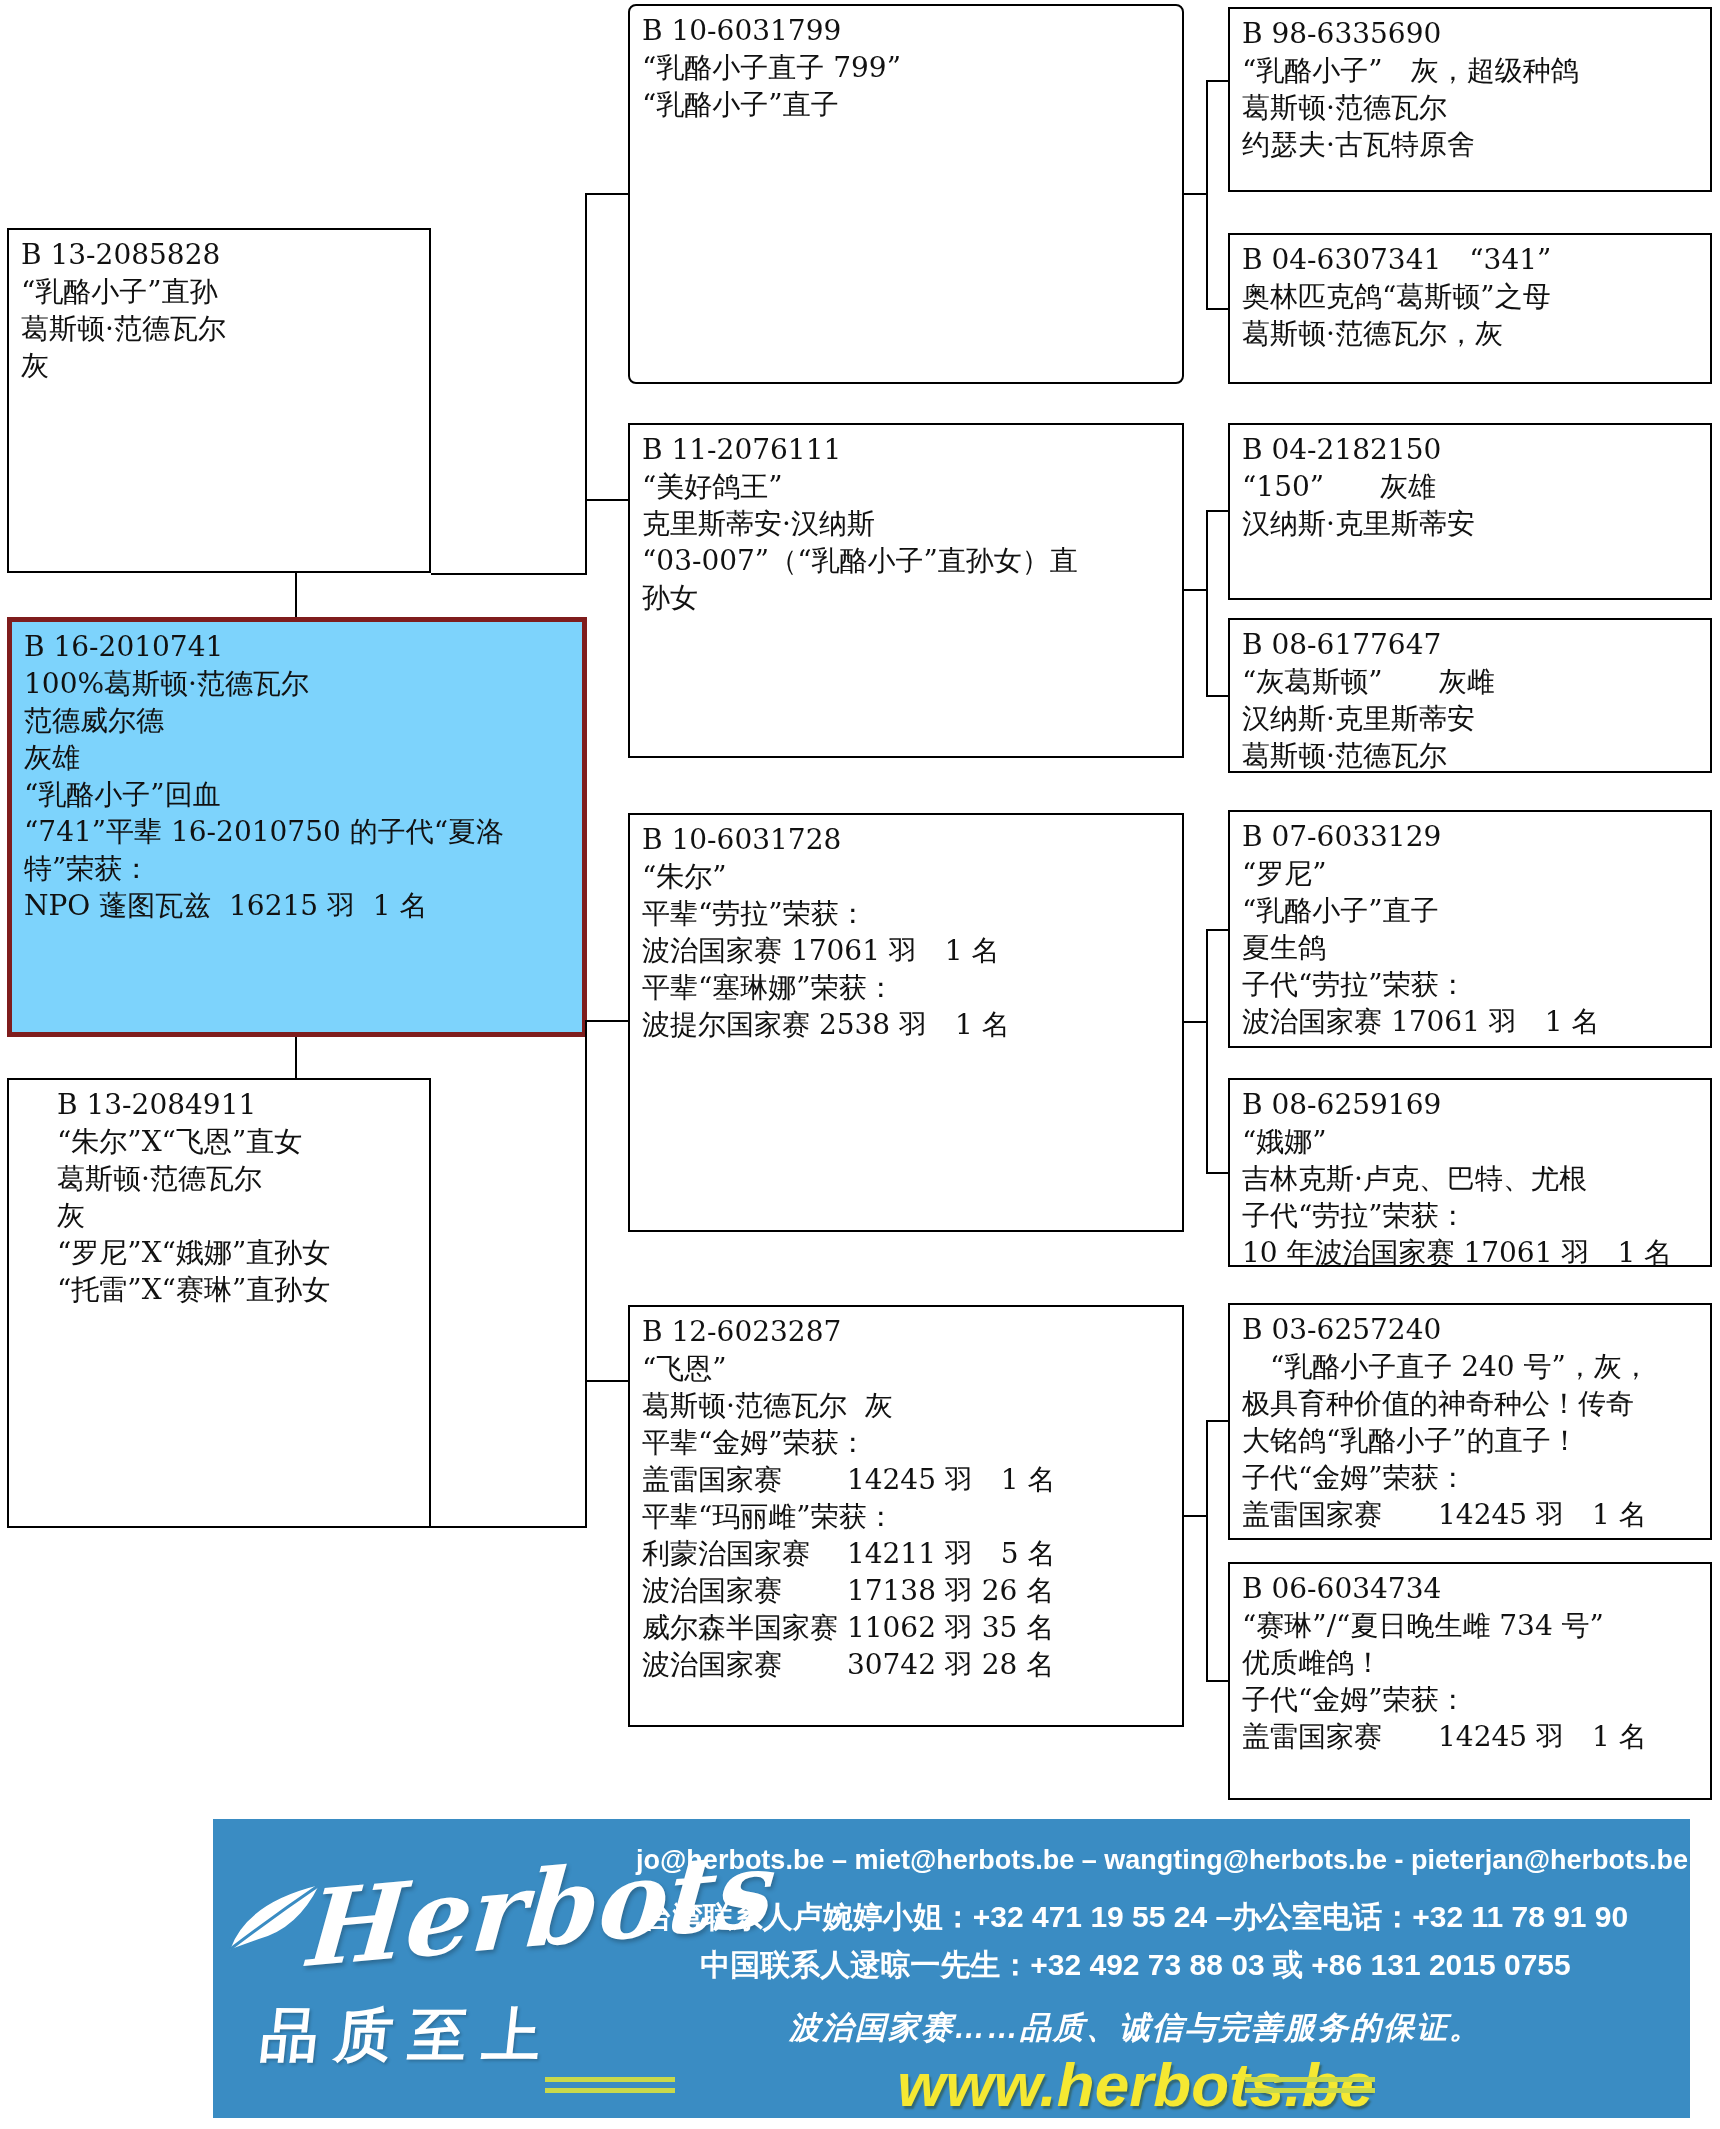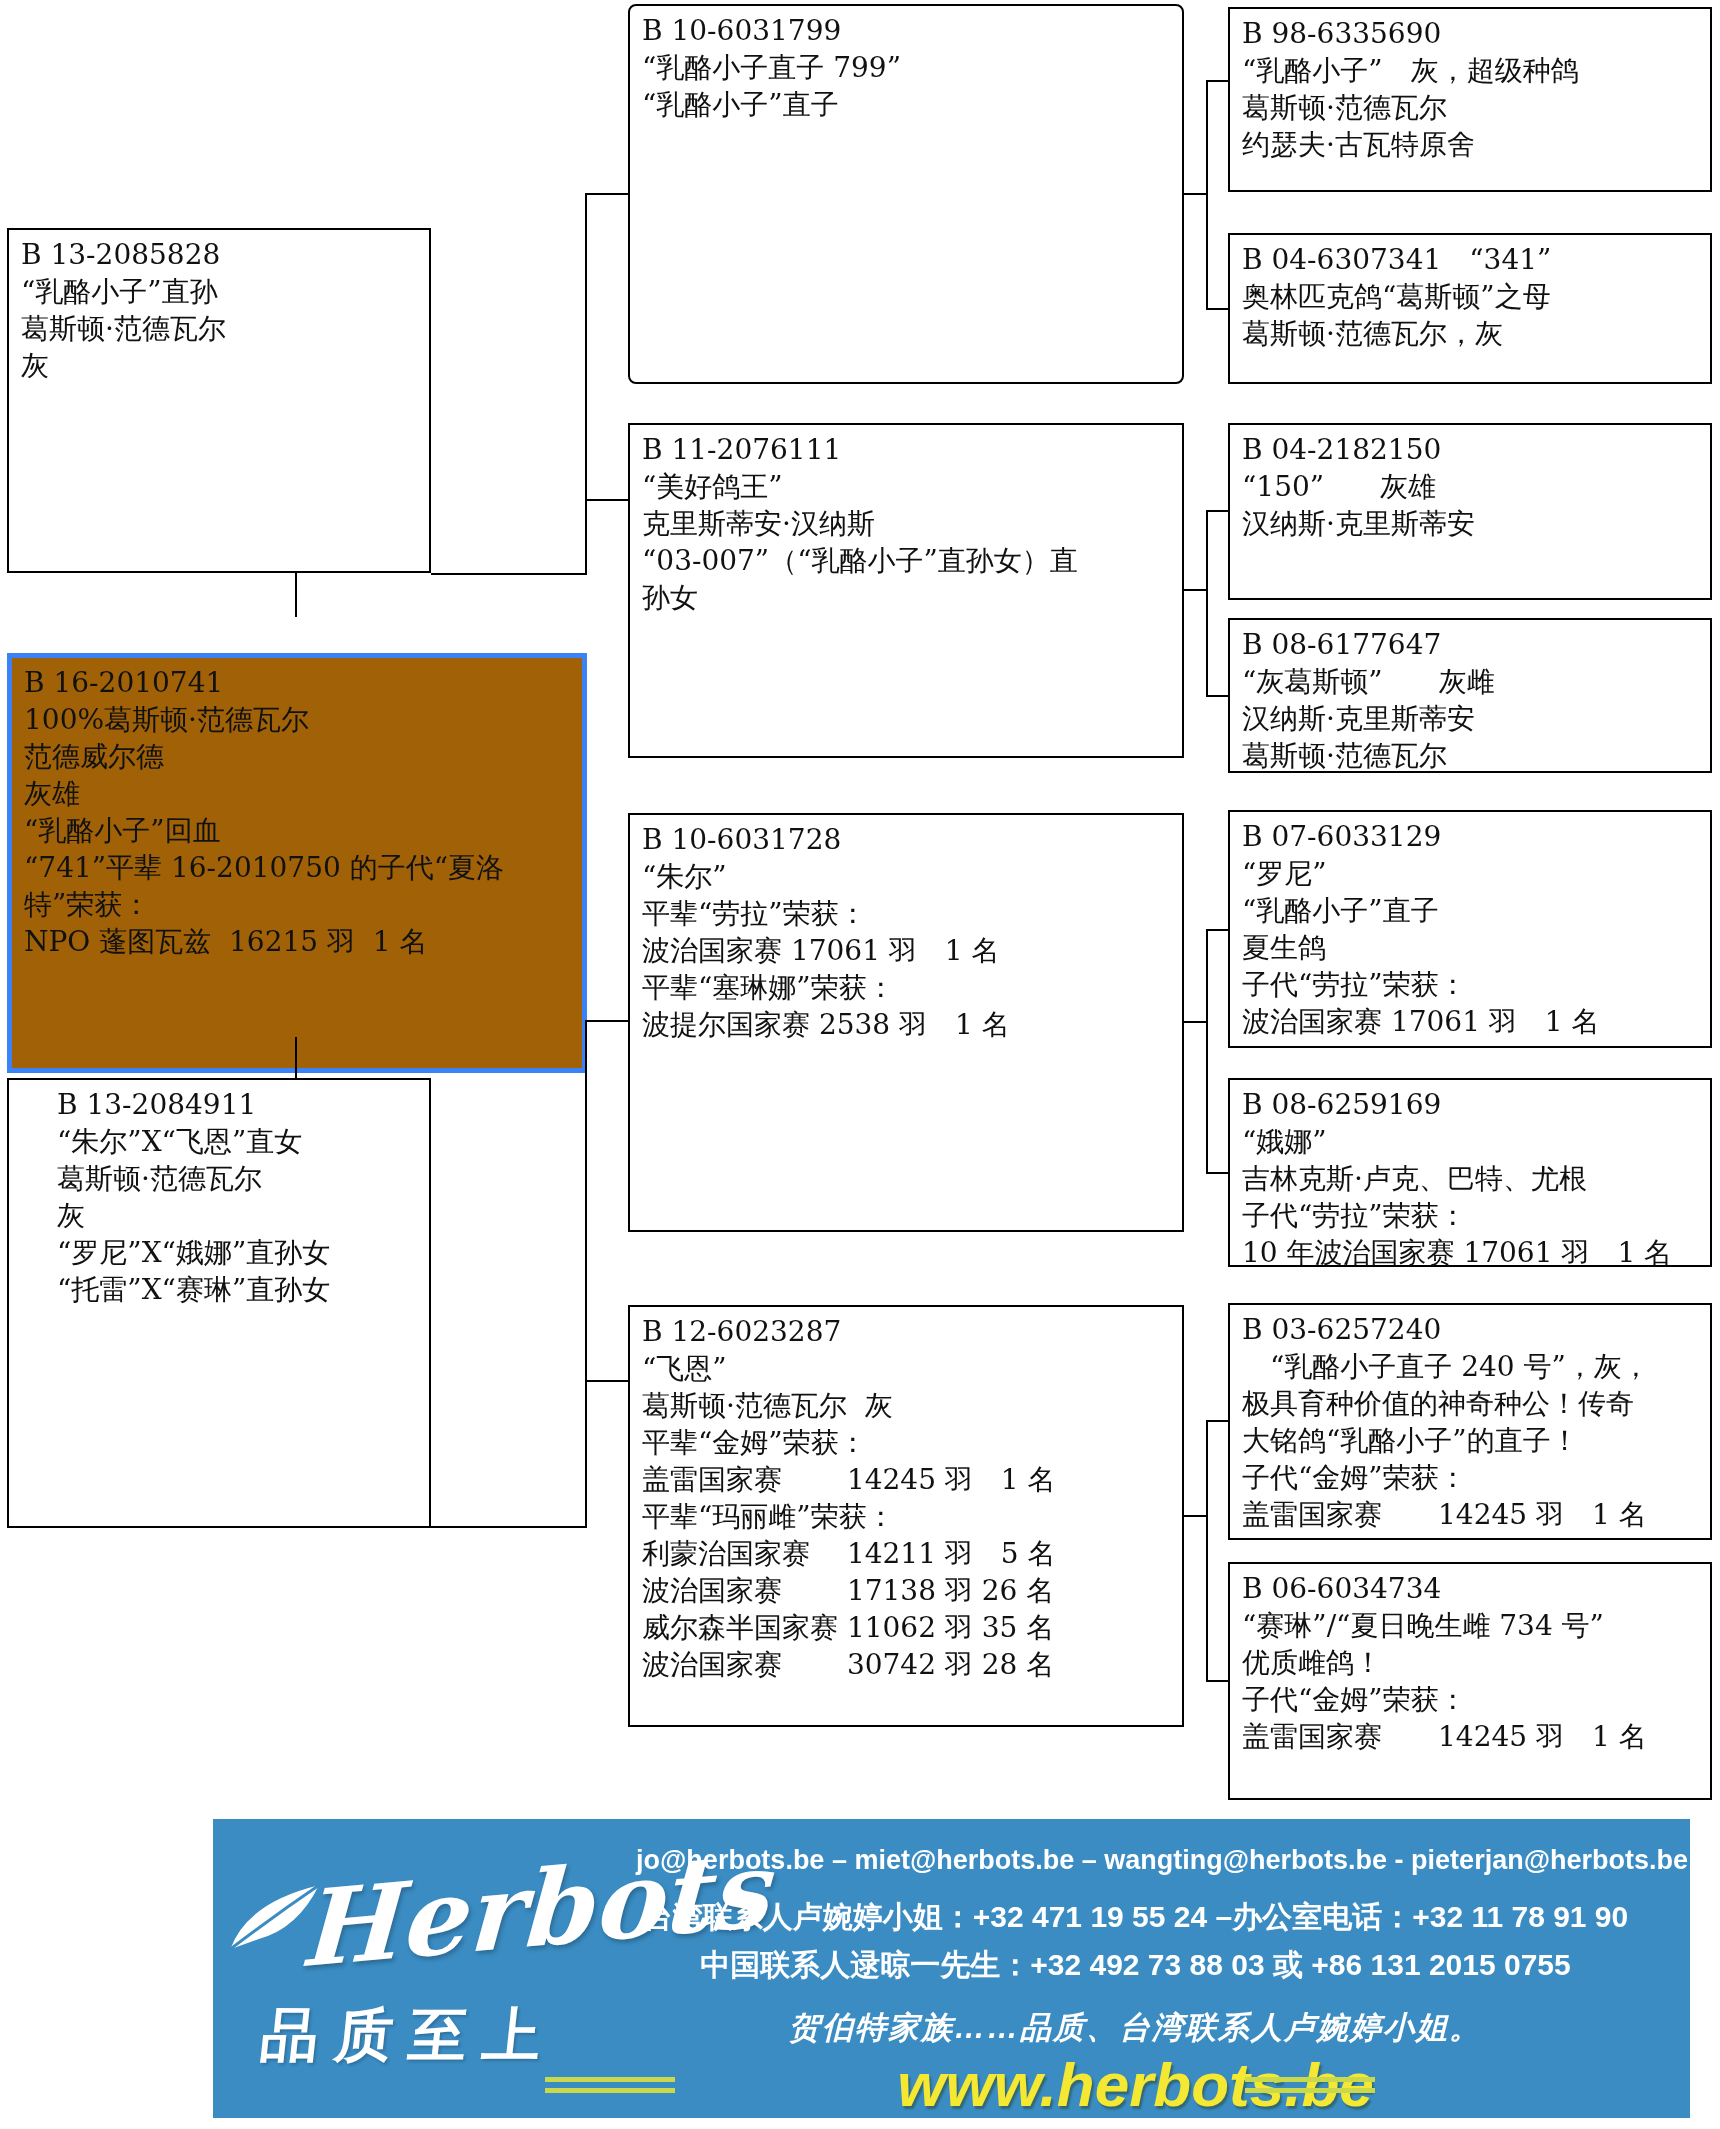--- a/index.html
+++ b/index.html
@@ -15,21 +15,21 @@
     box-sizing:border-box;
     border:2px solid #000;
     background:#ffffff;
     padding:6px 12px;
     font-size:28px;
     line-height:37px;
     color:#111;
   }
   .pbox .ln{white-space:pre-wrap;}
   #box-L1{left:7px;top:228px;width:424px;height:345px;}
-  #box-L2{left:7px;top:617px;width:580px;height:420px;border:5px solid #3b82f6;background:#a16207;margin-top:36px;}
+  #box-L2{left:7px;top:617px;width:580px;height:420px;border:5px solid #7f1d1d;background:#7dd3fc;}
   #box-L3{left:7px;top:1078px;width:424px;height:450px;padding-left:48px;}
   #box-M1{left:628px;top:4px;width:556px;height:380px;border-radius:8px;}
   #box-M2{left:628px;top:423px;width:556px;height:335px;}
   #box-M3{left:628px;top:813px;width:556px;height:419px;}
   #box-M4{left:628px;top:1305px;width:556px;height:422px;}
   #box-R1{left:1228px;top:7px;width:484px;height:185px;}
   #box-R2{left:1228px;top:233px;width:484px;height:151px;}
   #box-R3{left:1228px;top:423px;width:484px;height:177px;}
   #box-R4{left:1228px;top:618px;width:484px;height:155px;}
   #box-R5{left:1228px;top:810px;width:484px;height:238px;}
@@ -245,19 +245,19 @@
         <path d="M4 50 Q30 8 104 6 Q74 44 34 46 Z" fill="#ffffff"></path>
         <path d="M4 50 Q55 26 104 6" stroke="#3a8cc3" stroke-width="3" fill="none"></path>
       </svg>
     </span>
     <div id="herbots-logo">Herbots</div>
     <div id="quality-slogan">品质至上</div>
 
     <div class="banner-line" id="emails-line">jo@herbots.be – miet@herbots.be – wangting@herbots.be - pieterjan@herbots.be</div>
     <div class="banner-line" id="taiwan-line">台湾联系人卢婉婷小姐：+32 471 19 55 24 –办公室电话：+32 11 78 91 90</div>
     <div class="banner-line" id="china-line">中国联系人逯晾一先生：+32 492 73 88 03 或 +86 131 2015 0755</div>
-    <div class="banner-line" id="tagline">贺伯特家族……品质、台湾联系人卢婉婷小姐。</div>
+    <div class="banner-line" id="tagline">波治国家赛……品质、诚信与完善服务的保证。</div>
     <div class="banner-line" id="website-url">www.herbots.be</div>
     <div class="bar-decor" id="bar-left"></div>
     <div class="bar-decor" id="bar-right"></div>
   </div>
 
 </div>
 
 </body></html>

